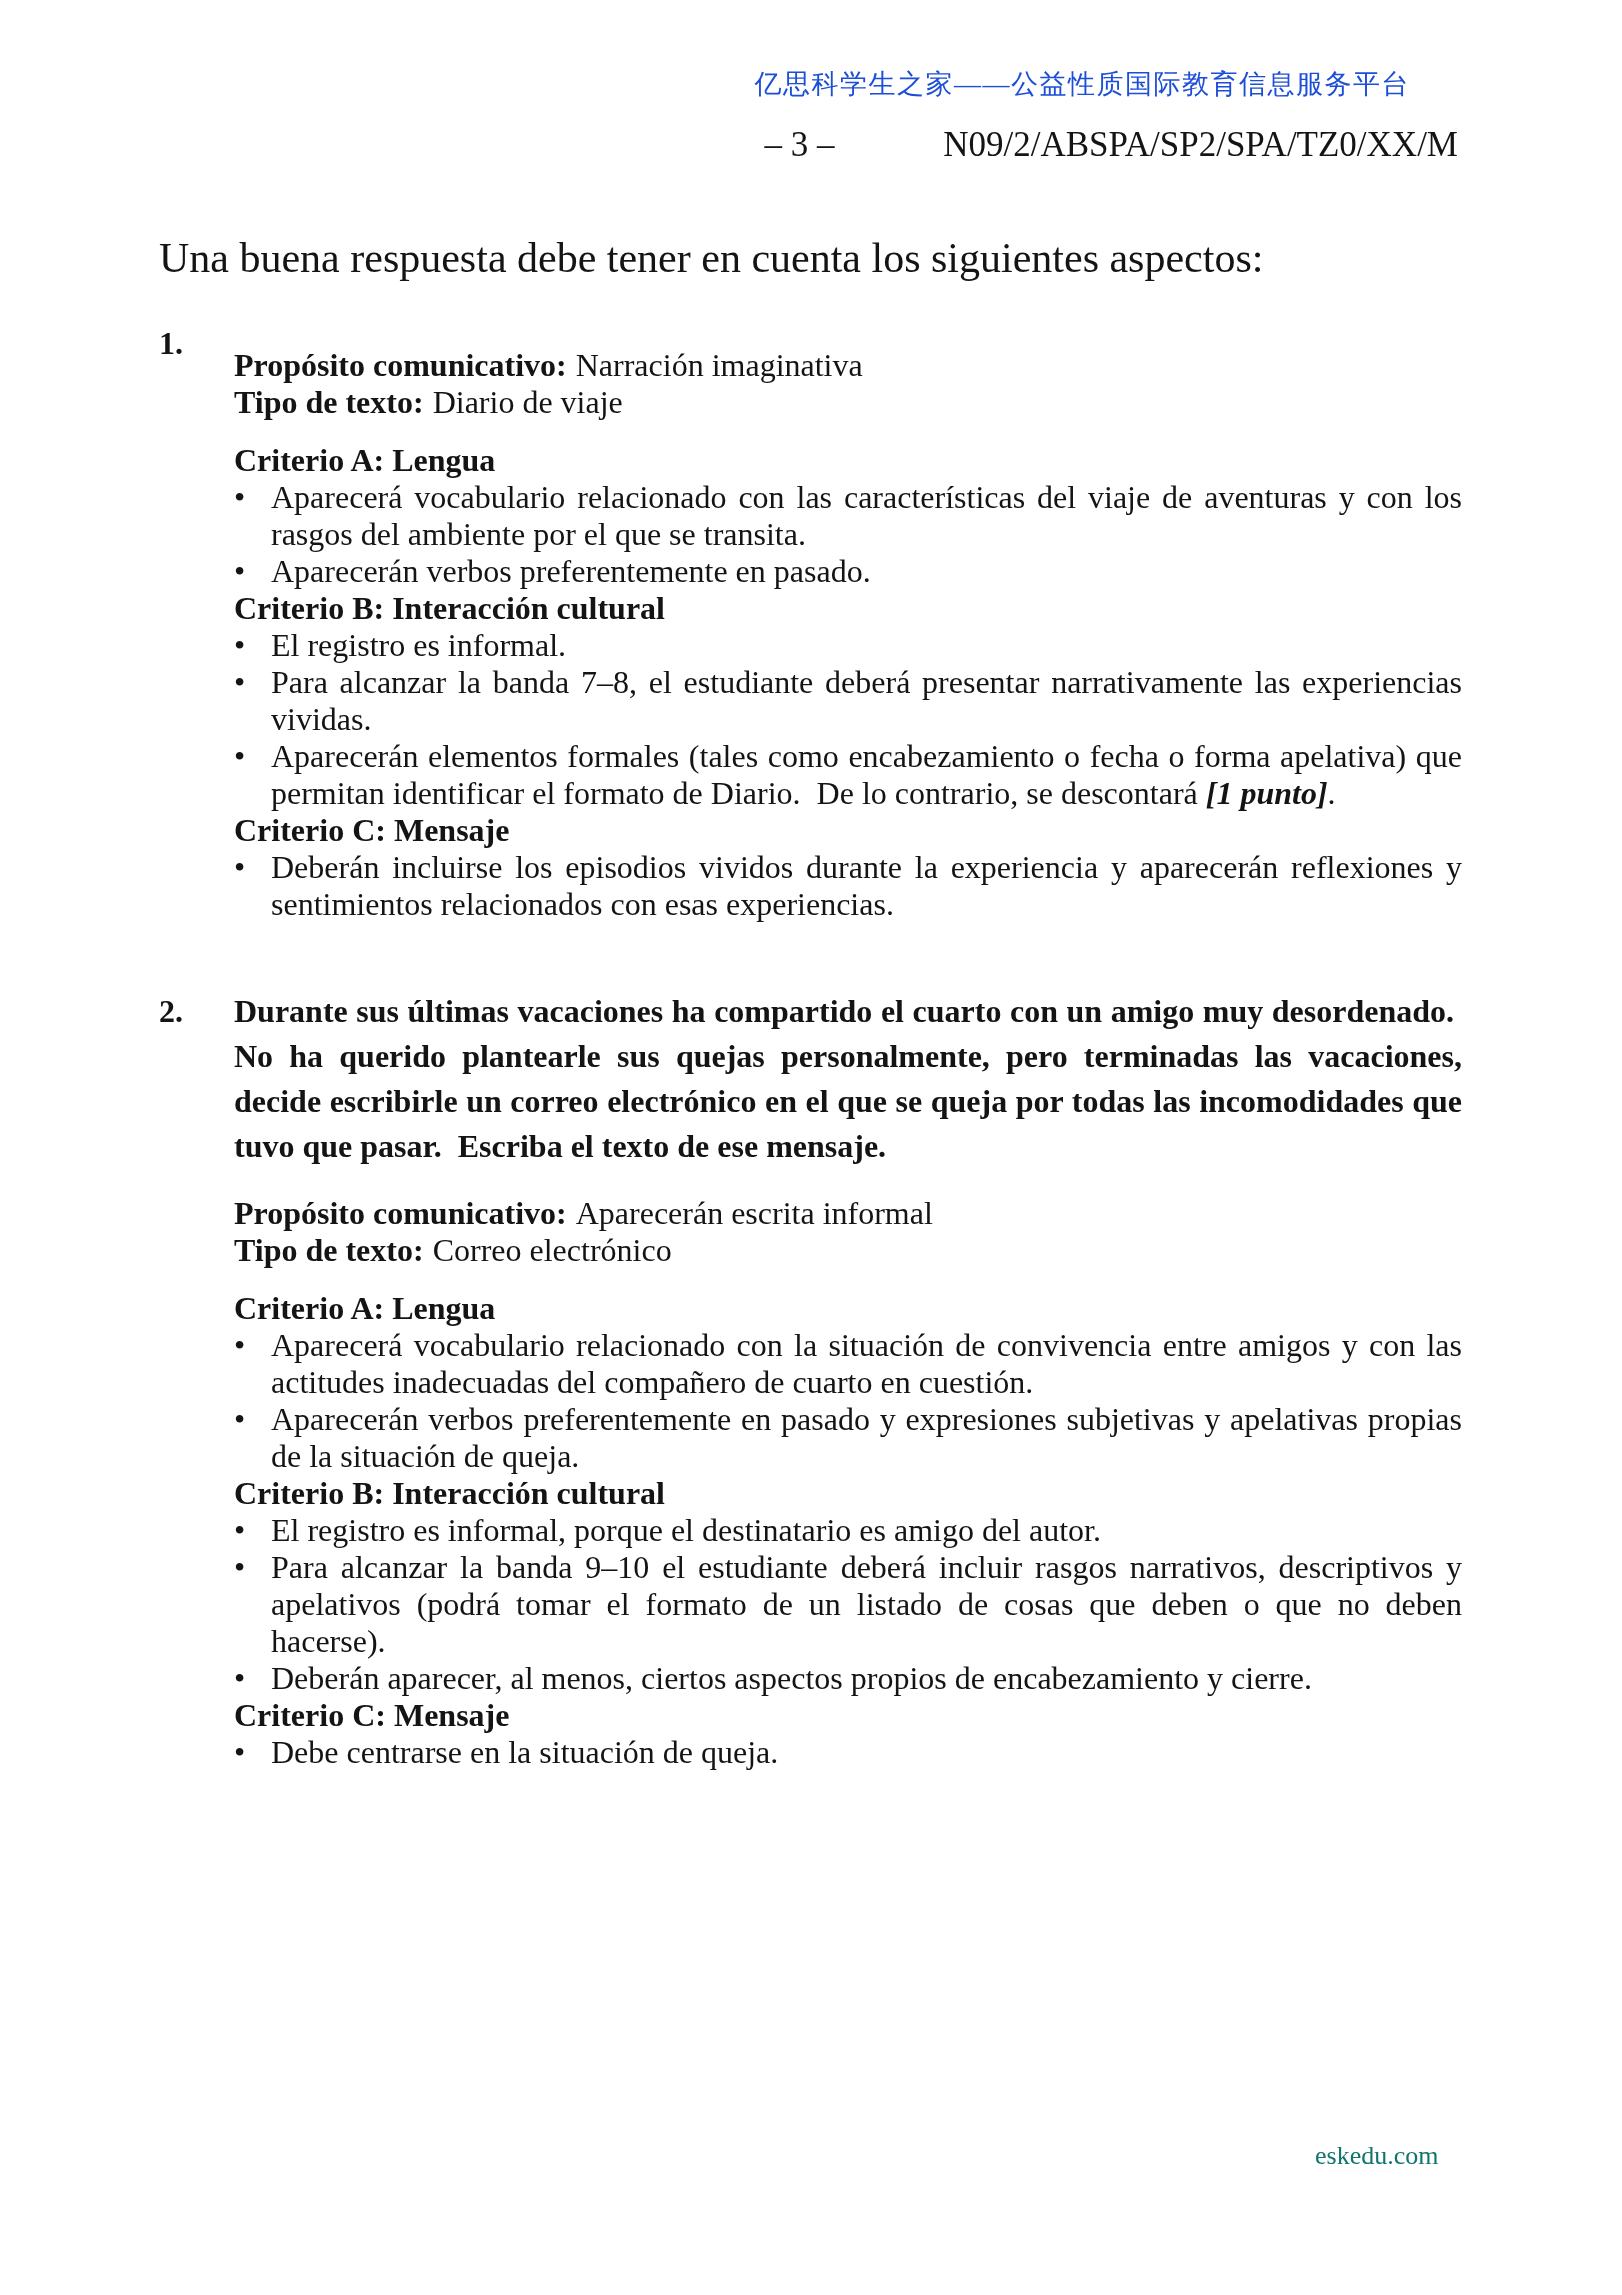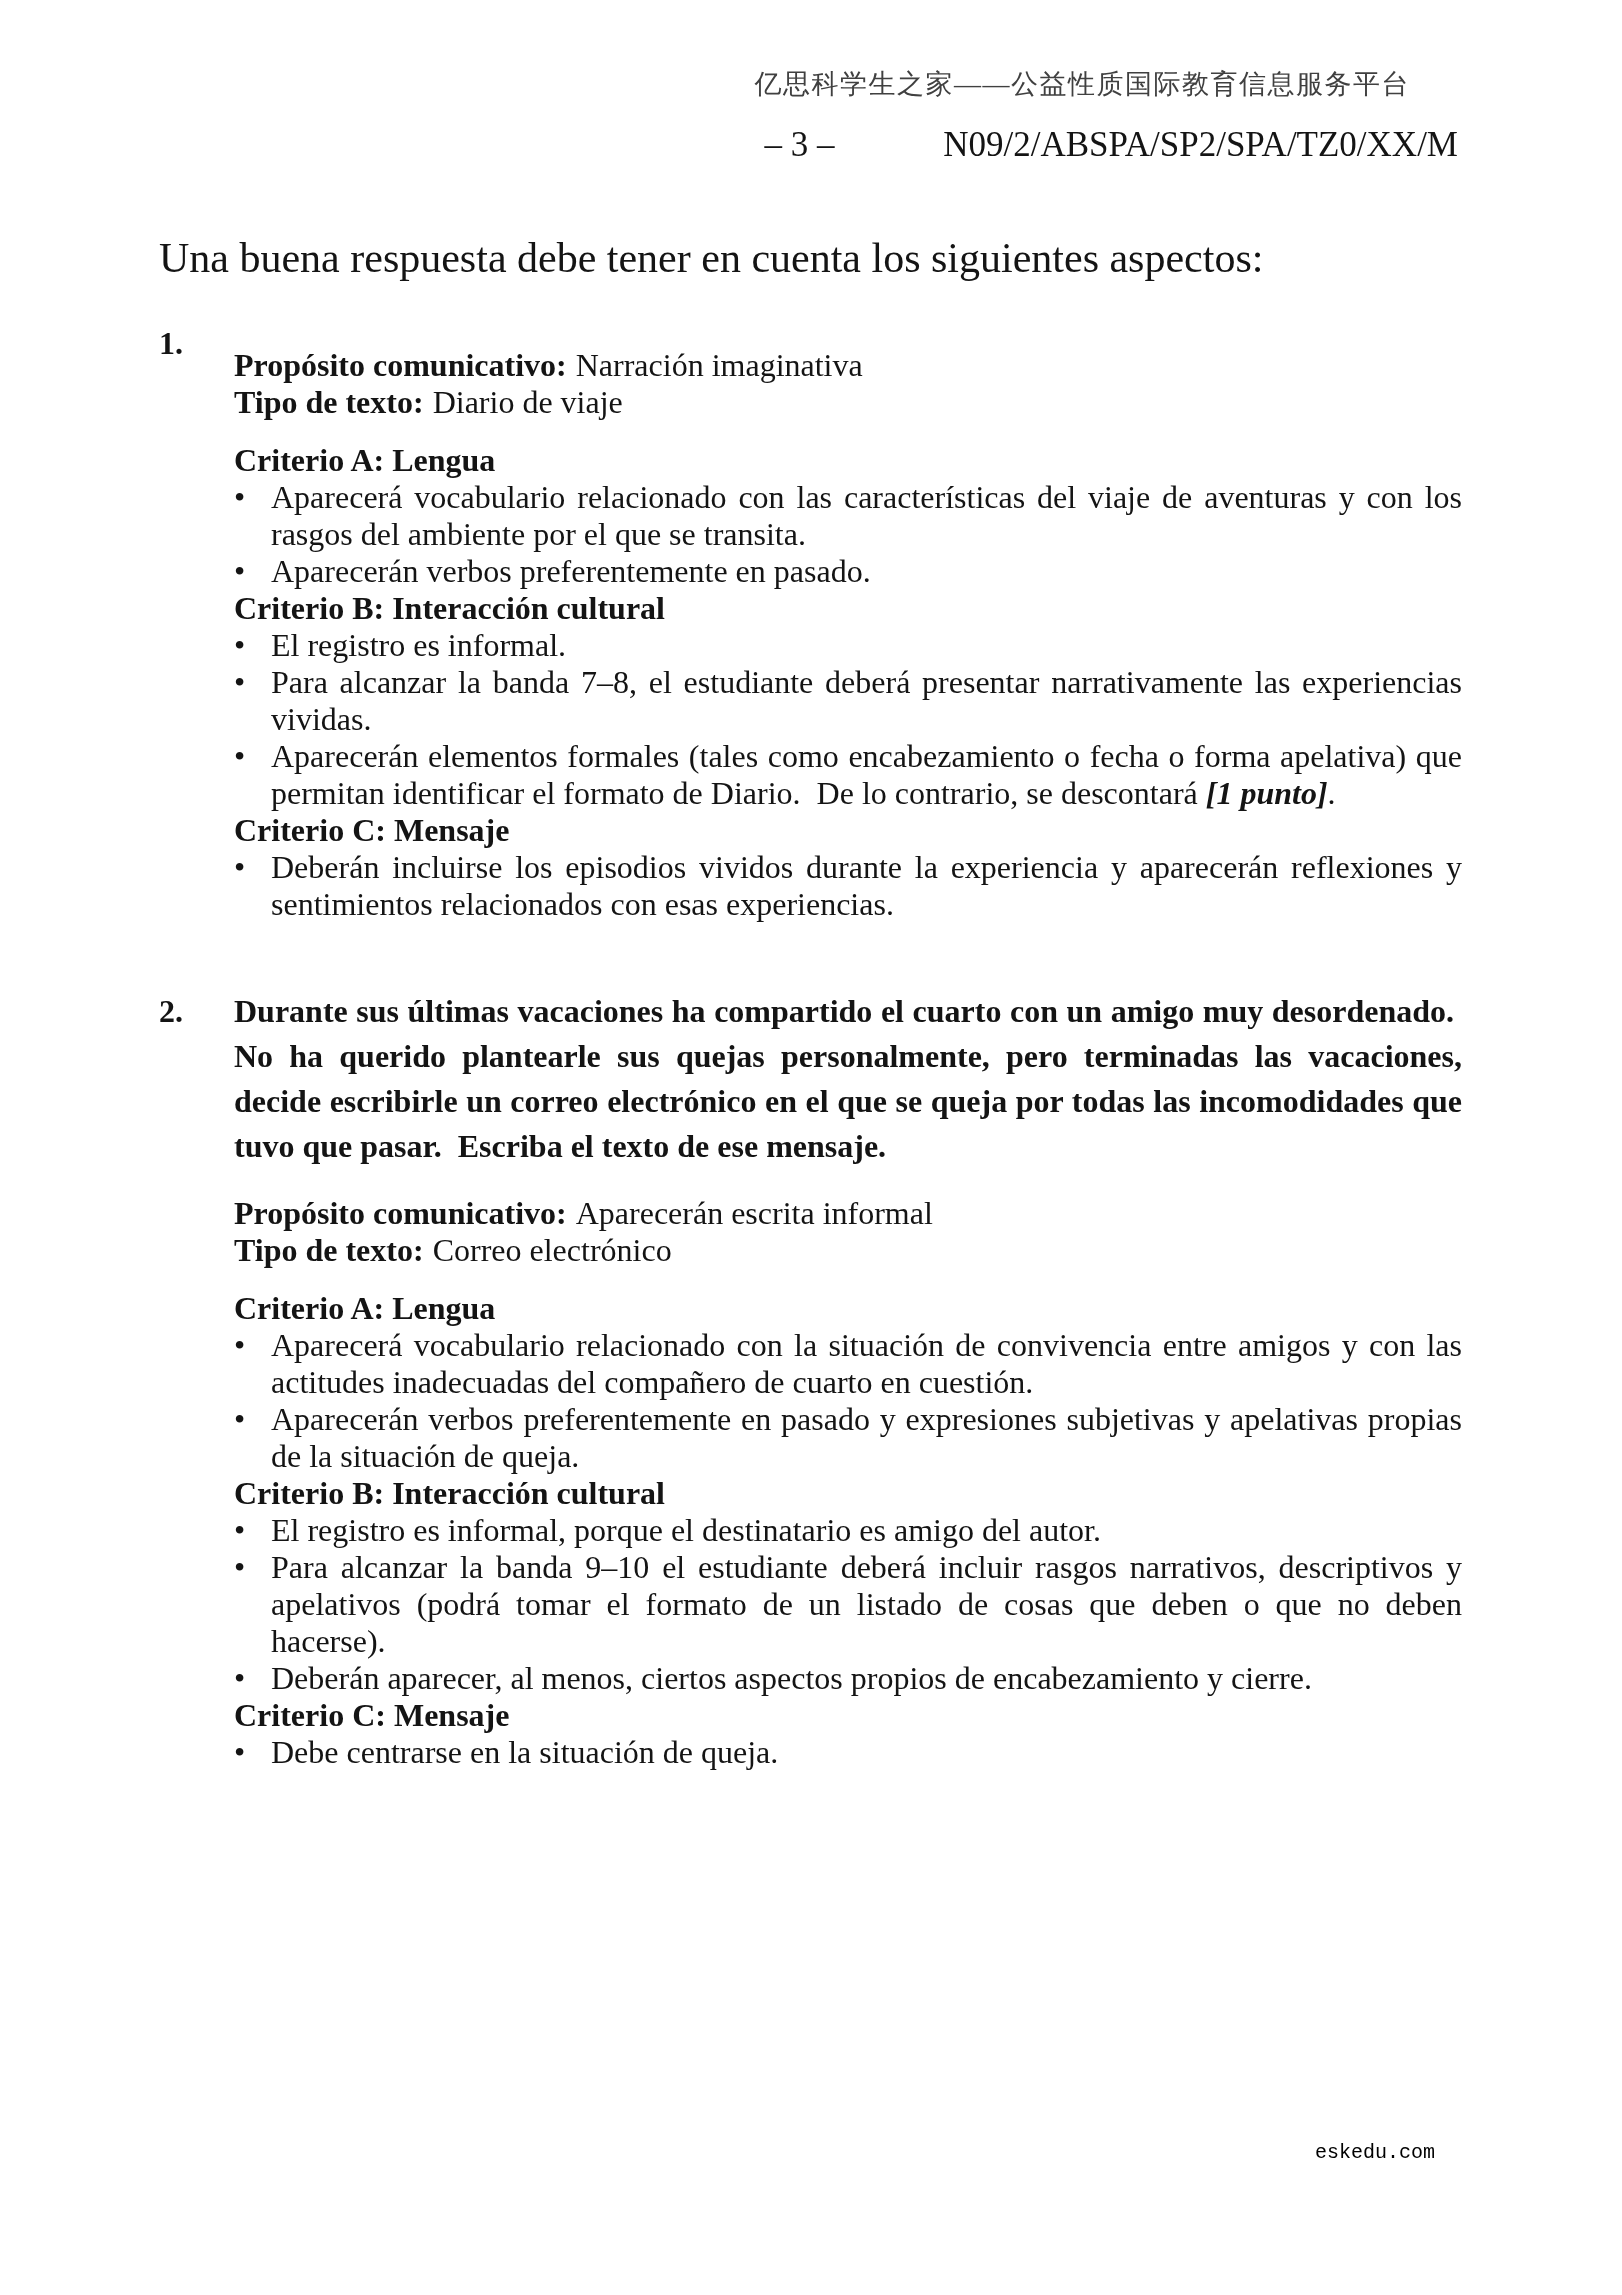--- a/index.html
+++ b/index.html
@@ -4,21 +4,21 @@
 <style>
   * { margin:0; padding:0; box-sizing:border-box; }
   html,body { background:#ffffff; }
   body { font-family:"Liberation Serif", serif; color:#141414; }
   .page {
     position:relative; width:1623px; height:2295px;
     background:#ffffff; overflow:hidden;
   }
   .watermark {
     position:absolute; top:66px; right:213px;
-    font-size:27px; color:#404040; letter-spacing:1.5px;
+    font-size:27px; color:#1d4ed8; letter-spacing:1.5px;
     font-family:"Liberation Serif", serif;
   }
   .page-number {
     position:absolute; top:125px; left:0; width:100%;
     text-align:center; font-size:35px;
     transform:translateX(-12px);
   }
   .ref-code {
     position:absolute; top:125px; right:165px; font-size:35px;
   }
@@ -38,21 +38,21 @@
   .kv-line .kv-label { font-weight:bold;text-align:center; }
   .kv-line .kv-value { margin-left:9px; }
   .criteria { margin-top:21px; }
   .criterion-heading { font-weight:bold; font-size:32px; line-height:37px; }
   .bullet-row { display:flex; font-size:32px; line-height:37px; }
   .bullet-marker { width:37px; }
   .bullet-text { flex:1; min-width:0; text-align:justify; }
   .pts { font-weight:bold; font-style:italic; }
   .footer-mark {
     position:absolute; top:2141px; left:1315px;
-    font-size:20px; color:#000000;font-family:Liberation Mono, monospace;
+    font-size:26px; color:#0f766e;
   }
 </style>
 </head>
 <body>
 
 <div class="page">
 
   <div class="watermark">亿思科学生之家——公益性质国际教育信息服务平台</div>
   <div class="page-number">– 3 –</div>
   <div class="ref-code">N09/2/ABSPA/SP2/SPA/TZ0/XX/M</div>

